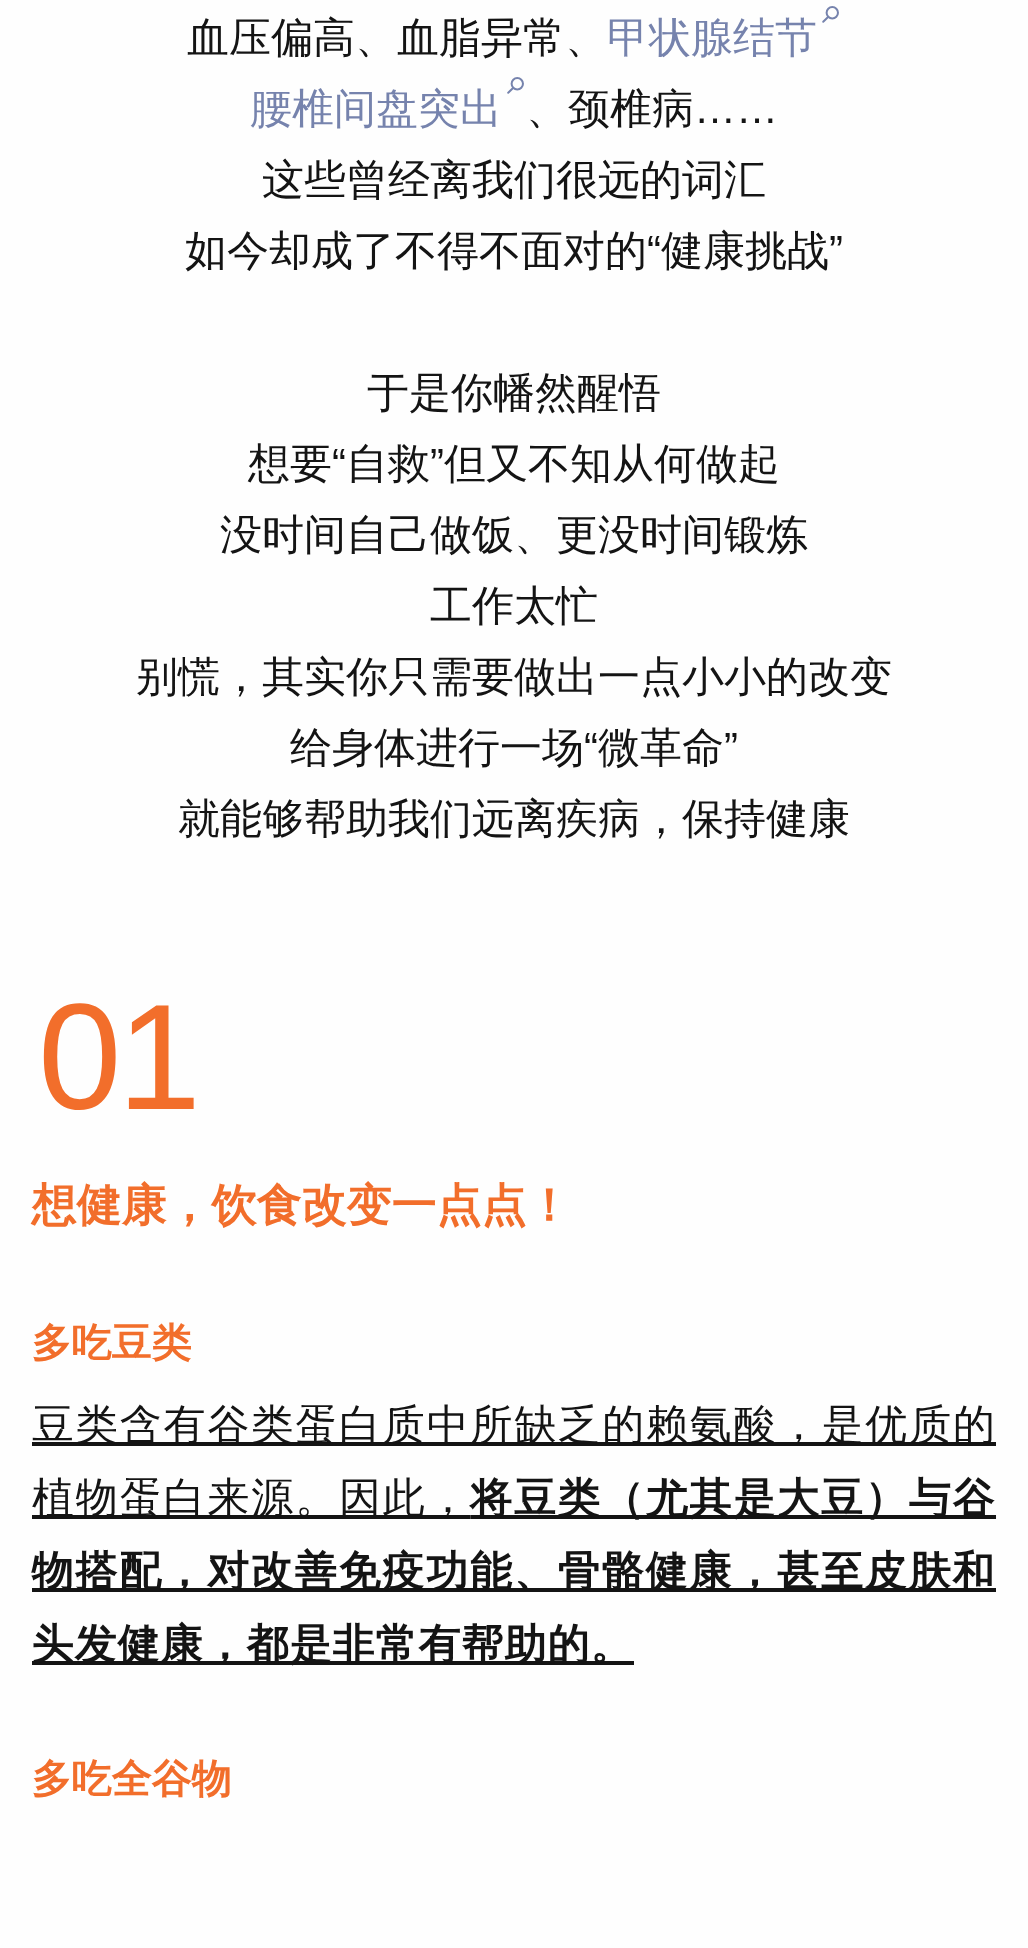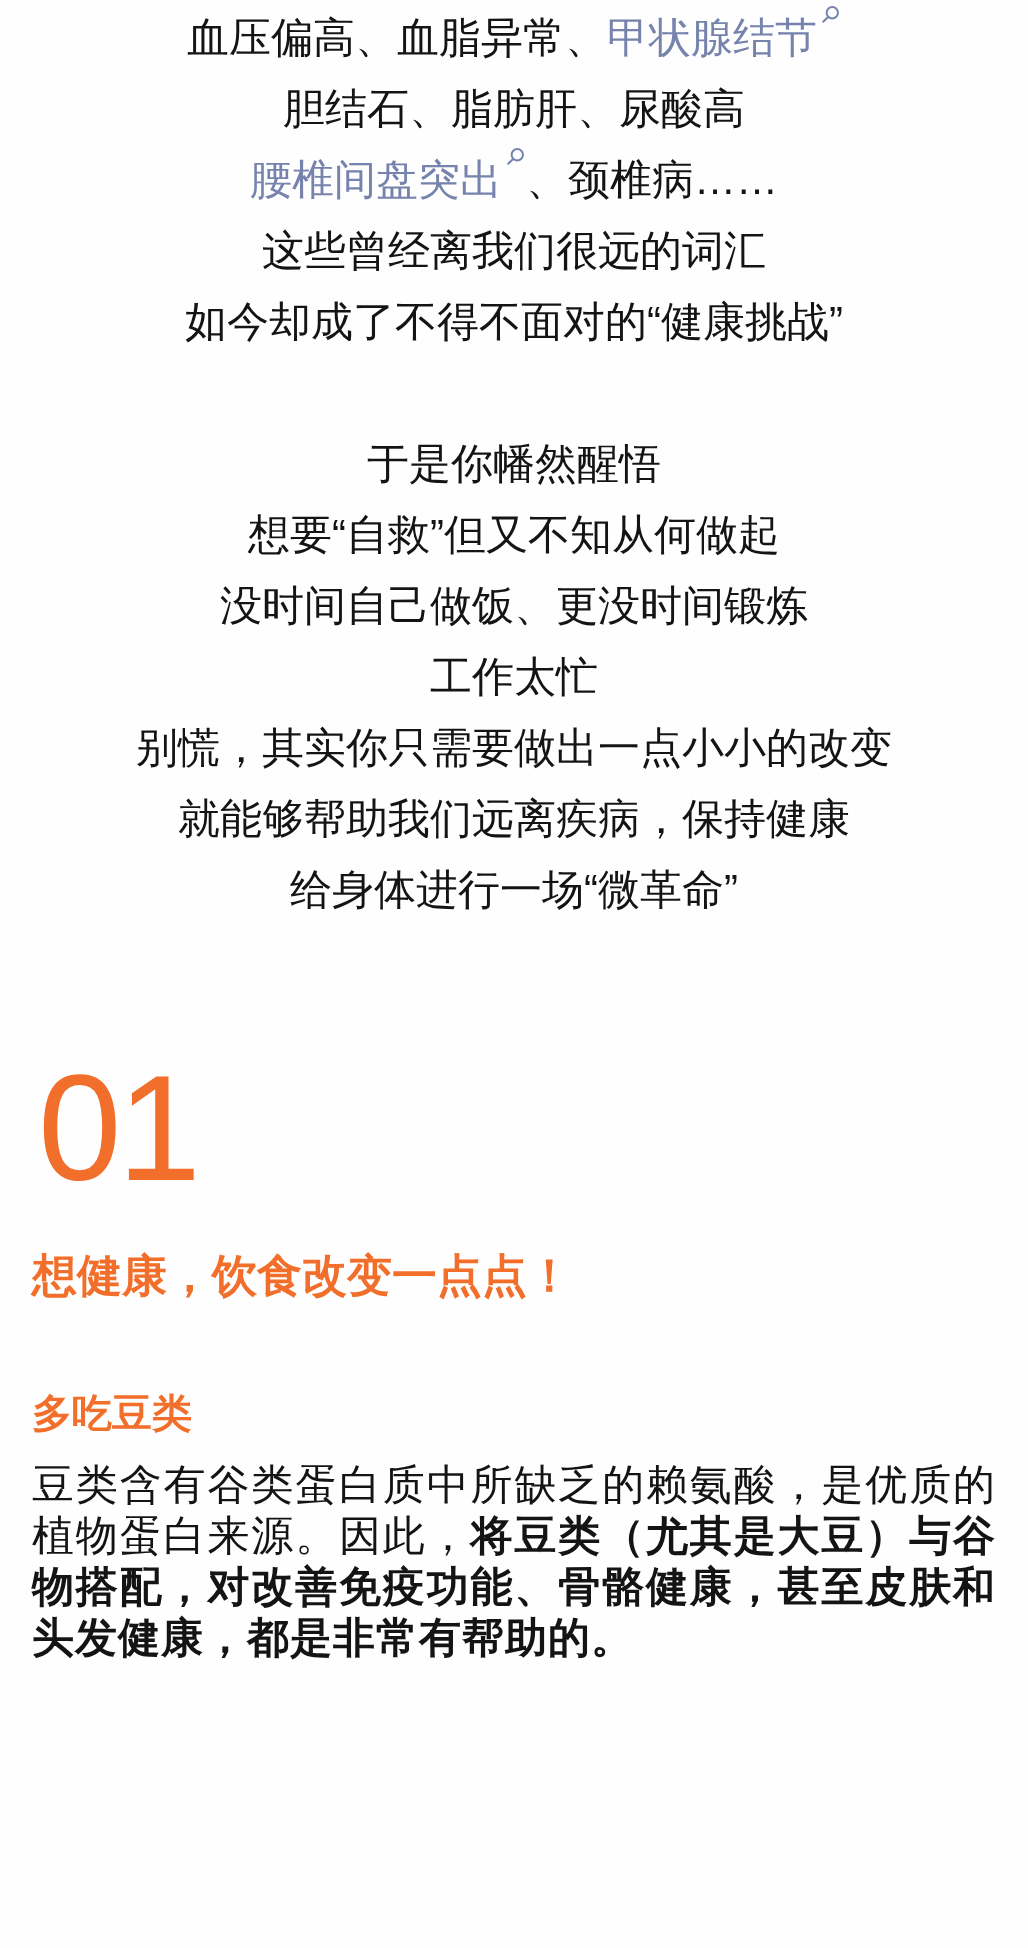--- a/index.html
+++ b/index.html
@@ -69,56 +69,57 @@
   .sub-heading{
     margin-top:86px;
     font-size:40px;
     line-height:48px;
     font-weight:700;
     color:var(--accent);
   }
   .body-para{
     margin-top:22px;
     font-size:42px;
-    line-height:51px;
+    line-height:73px;
     text-align:justify;
     text-justify:inter-ideograph;
     letter-spacing:1px;
     color:var(--ink);
+    text-decoration:underline;
   }
   .body-para strong{font-weight:700;}
   .sub-heading.second{margin-top:74px;}
 </style>
 </head>
 <body>
 
 <div class="page">
 
   <div class="poem">
     <p><span>血压偏高、血脂异常、</span><a class="doclink"><span>甲状腺结节</span><span class="search-sup"><svg viewBox="0 0 24 24" fill="none">
               <circle cx="14.5" cy="9.5" r="6.2" stroke="currentColor" stroke-width="2.2"></circle>
               <line x1="9.6" y1="14.4" x2="4.6" y2="19.4" stroke="currentColor" stroke-width="2.2" stroke-linecap="round"></line>
             </svg></span></a></p>
-    <p>胆结石、脂肪肝、尿酸高</p>
     <p><a class="doclink"><span>腰椎间盘突出</span><span class="search-sup"><svg viewBox="0 0 24 24" fill="none">
               <circle cx="14.5" cy="9.5" r="6.2" stroke="currentColor" stroke-width="2.2"></circle>
               <line x1="9.6" y1="14.4" x2="4.6" y2="19.4" stroke="currentColor" stroke-width="2.2" stroke-linecap="round"></line>
             </svg></span></a><span>、颈椎病……</span></p>
     <p>这些曾经离我们很远的词汇</p>
     <p>如今却成了不得不面对的“健康挑战”</p>
     <p class="blank"></p>
     <p>于是你幡然醒悟</p>
     <p>想要“自救”但又不知从何做起</p>
     <p>没时间自己做饭、更没时间锻炼</p>
     <p>工作太忙</p>
     <p>别慌，其实你只需要做出一点小小的改变</p>
+    <p>给身体进行一场“微革命”</p>
     <p>就能够帮助我们远离疾病，保持健康</p>
-    <p>给身体进行一场“微革命”</p>
   </div>
 
   <div class="section">
     <div class="section-number">01</div>
     <h2 class="section-title">想健康，饮食改变一点点！</h2>
     <h3 class="sub-heading">多吃豆类</h3>
     <p class="body-para"><span>豆类含有谷类蛋白质中所缺乏的赖氨酸，是优质的植物蛋白来源。因此，</span><strong>将豆类（尤其是大豆）与谷物搭配，对改善免疫功能、骨骼健康，甚至皮肤和头发健康，都是非常有帮助的。</strong></p>
+    <h3 class="sub-heading second">多吃全谷物</h3>
   </div>
 
 </div>
 
 </body></html>

